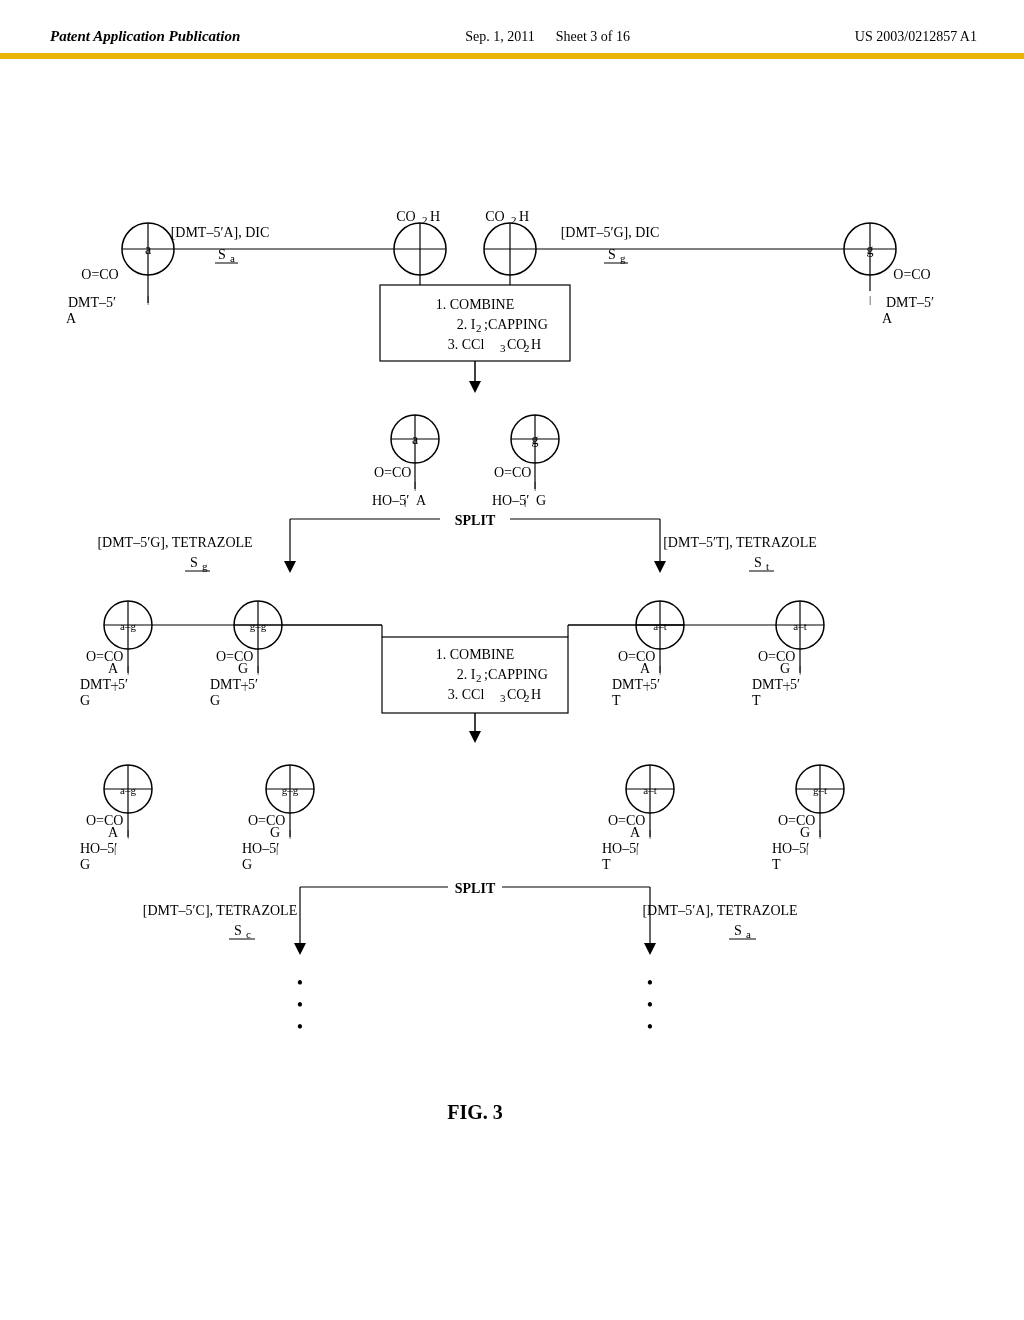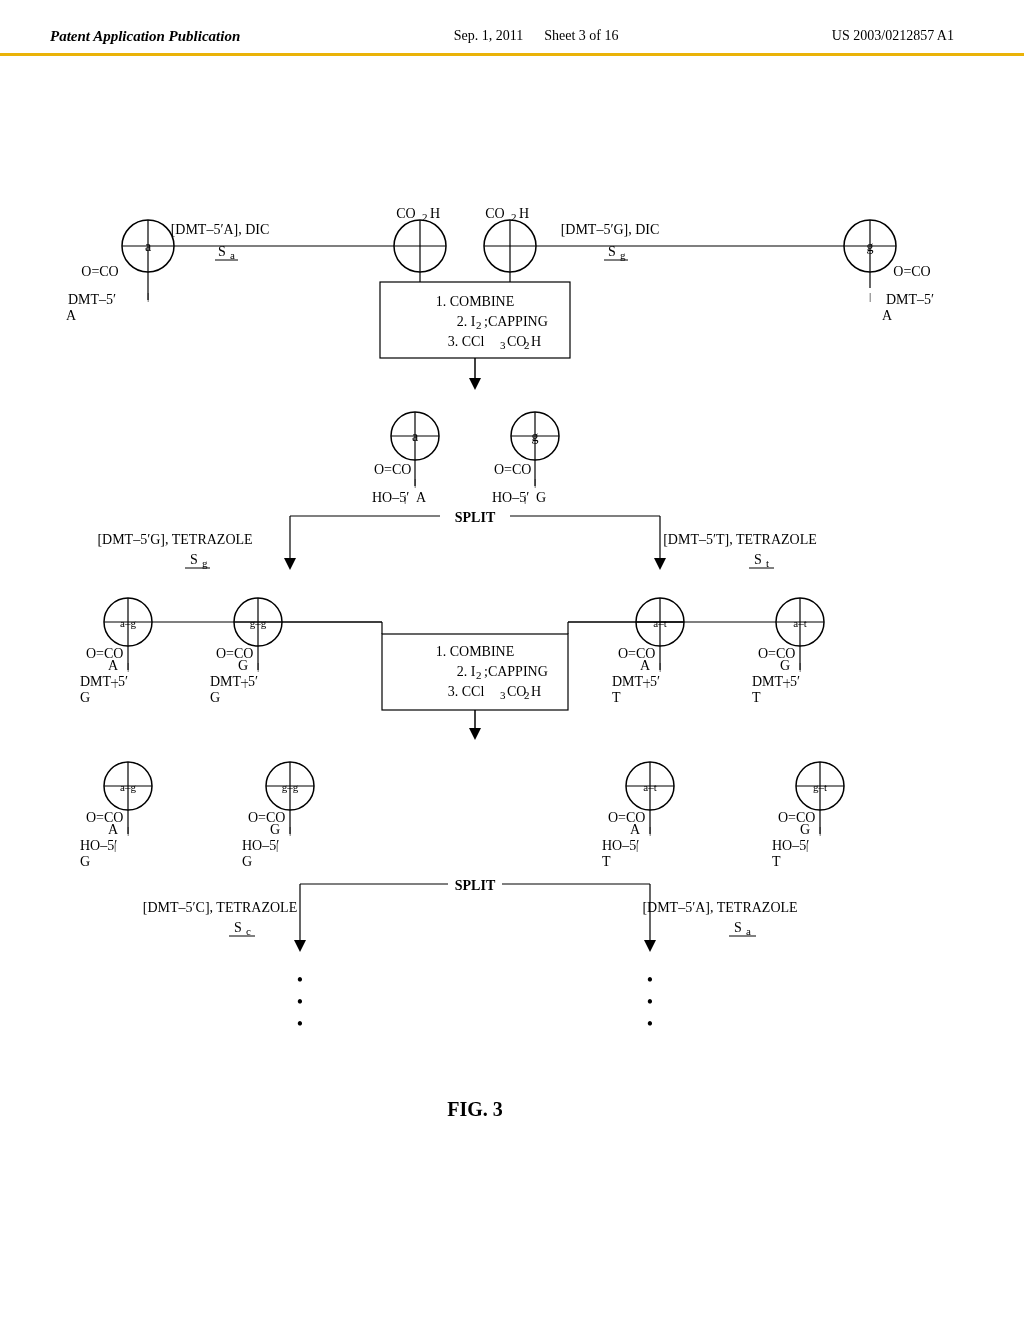--- a/index.html
+++ b/index.html
@@ -9,23 +9,23 @@
       background: #fff;
       font-family: 'Times New Roman', Times, serif;
       overflow: hidden;
       position: relative;
     }
 
     
     .header {
       display: flex;
       justify-content: space-between;
-      align-items: flex-start;
-      padding: 28px 70px 0 50px;
-      border-bottom: 3px solid #eab308;
+      align-items: center;
+      padding: 28px 47px 0 50px;
+      border-bottom: 6px solid #eab308;
       padding-bottom: 8px;
     }
     .header-left {
       font-weight: bold;
       font-size: 15px;
       font-style: italic;
     }
     .header-center {
       font-size: 14px;
       text-align: center;

